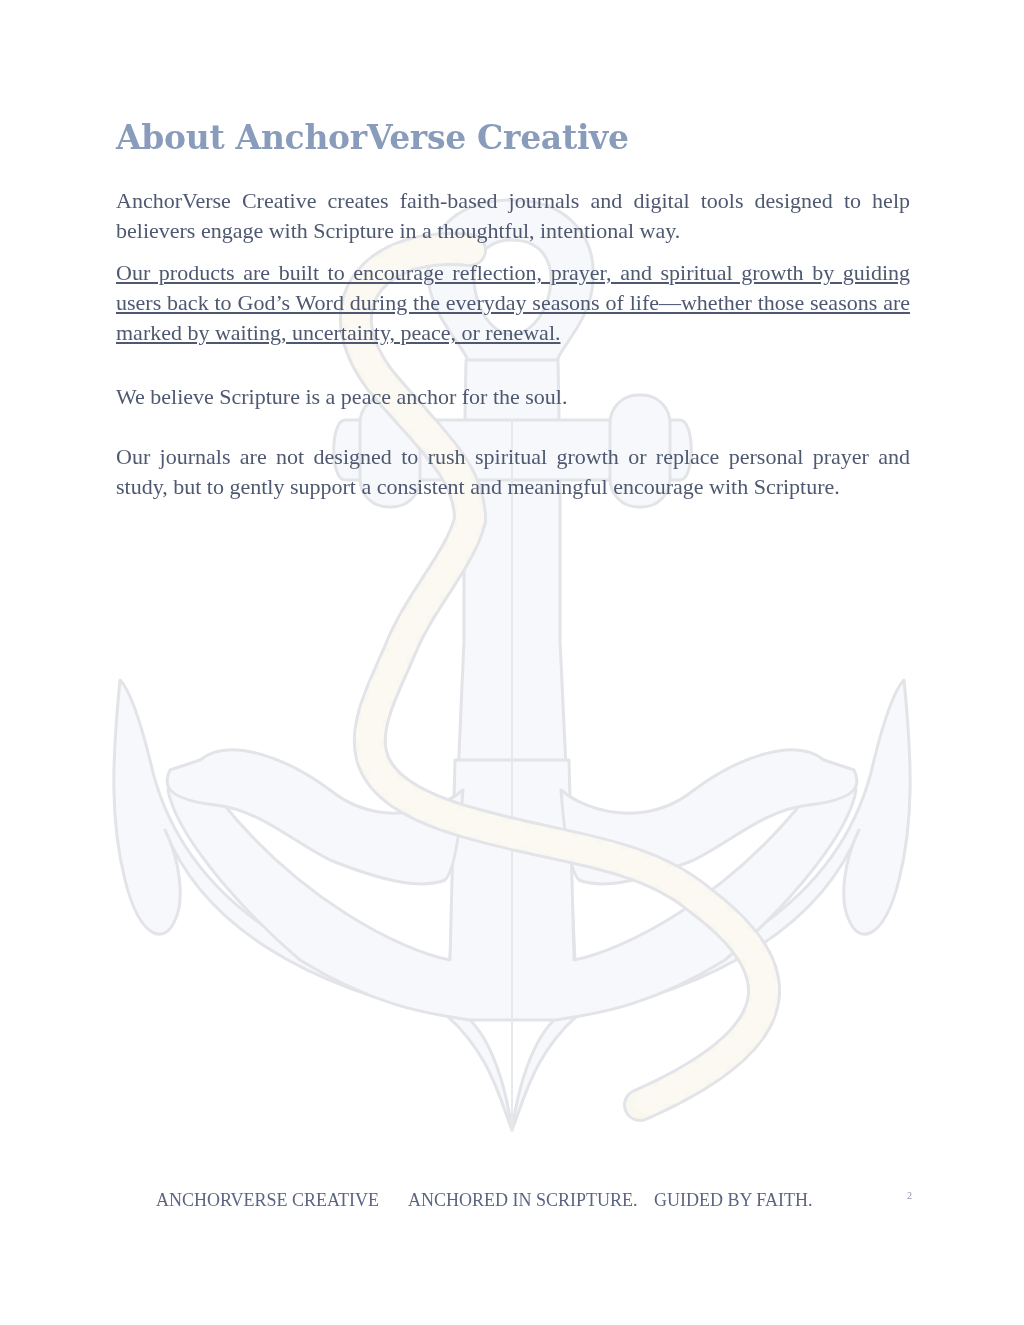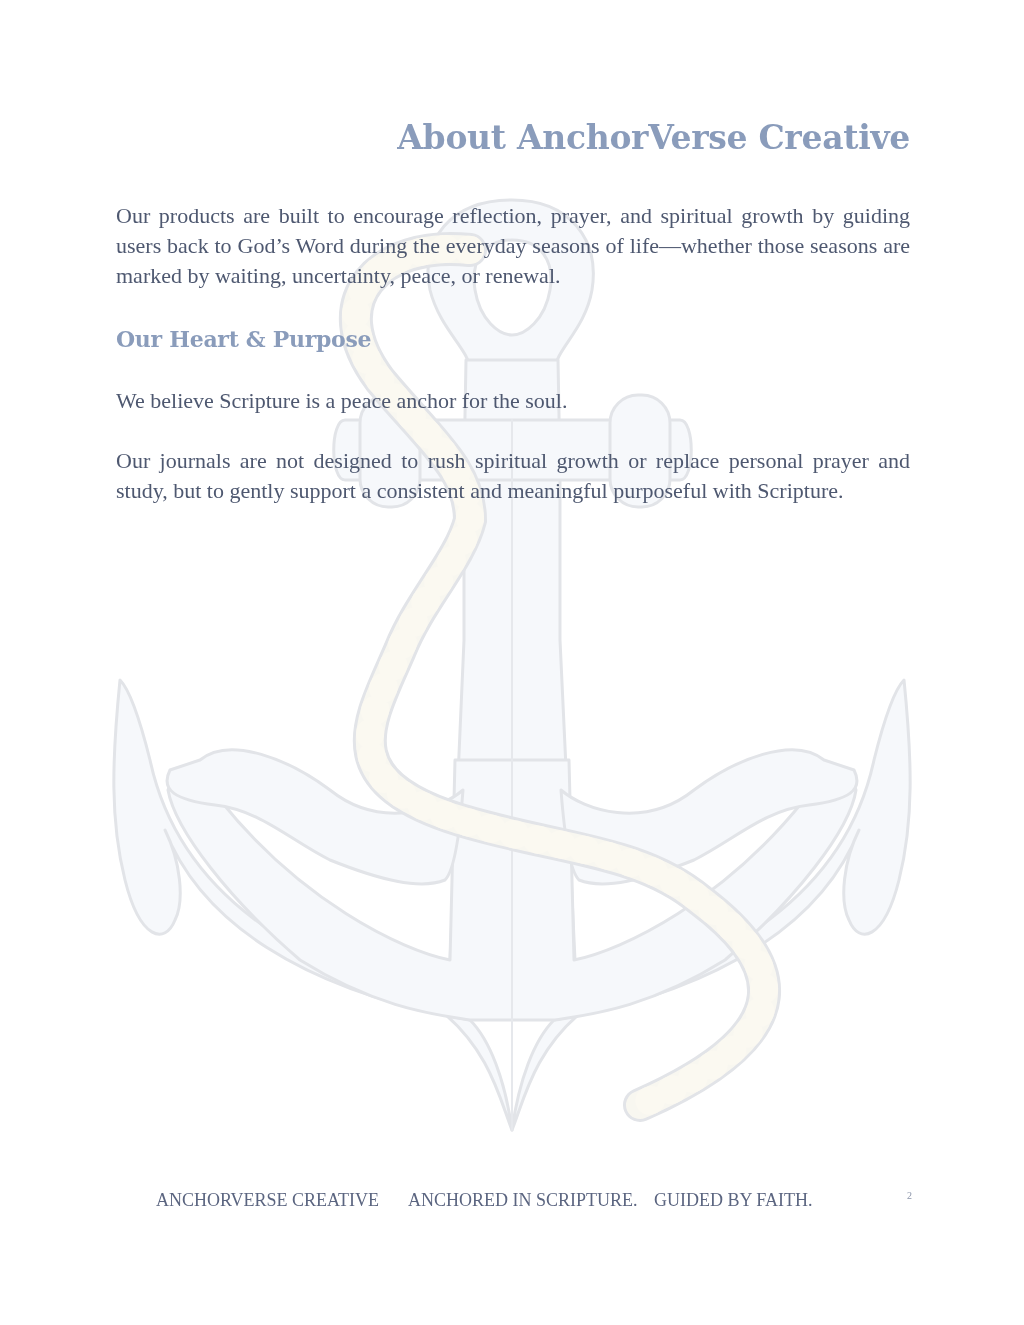--- a/index.html
+++ b/index.html
@@ -1,22 +1,22 @@
 <!DOCTYPE html>
 <html><head>
 <meta charset="utf-8">
 <style>
   html, body { margin: 0; padding: 0; background: #ffffff; }
   body { width: 1024px; height: 1325px; position: relative; overflow: hidden; font-family: "DejaVu Serif", serif; }
   .watermark { position: absolute; left: 0; top: 0; width: 1024px; height: 1325px; z-index: 0; }
   .content { position: absolute; left: 116px; top: 118px; width: 794px; z-index: 1; }
-  .title { font-family: "DejaVu Serif", serif; font-weight: bold; font-size: 33px; color: #8a9cbb; text-align: right; margin: 0; letter-spacing: -0.3px; }
+  .title { font-family: "DejaVu Serif", serif; font-weight: bold; font-size: 33px; color: #8a9cbb; text-align: left; margin: 0; letter-spacing: -0.3px; }
   .para { font-family: "Liberation Serif", serif; font-size: 22px; line-height: 30px; color: #4e5870; text-align: justify; margin: 0; }
   .p1 { margin-top: 29px; }
-  .p2 { margin-top: 44px; }
+  .p2 { margin-top: 12px; text-decoration: underline; }
   .subhead { font-family: "DejaVu Serif", serif; font-weight: bold; font-size: 22px; color: #8a9cbb; margin: 35px 0 0 0; letter-spacing: -0.3px; }
   .p3 { margin-top: 34px; }
   .p4 { margin-top: 30px; }
   .footer { position: absolute; top: 1190px; left: 0; width: 1024px; z-index: 1; font-family: "Liberation Serif", serif; font-size: 18px; color: #5b6580; }
   .footer span { position: absolute; white-space: nowrap; }
   .f1 { left: 156px; }
   .f2 { left: 408px; }
   .f3 { left: 654px; }
   .pagenum { position: absolute; left: 907px; top: 1190px; font-family: "Liberation Serif", serif; font-size: 10px; color: #8a93a8; z-index: 1; }
 </style>
@@ -49,26 +49,26 @@
 
   <g fill="none" stroke-linecap="round">
     <path d="M470 250 C380 240 320 300 380 380 C430 440 470 470 470 520 C460 560 420 600 400 650 C370 720 330 780 460 820 C560 850 640 850 700 900 C780 960 810 1030 640 1105" stroke="#e2e4e8" stroke-width="34"></path>
     <path d="M470 250 C380 240 320 300 380 380 C430 440 470 470 470 520 C460 560 420 600 400 650 C370 720 330 780 460 820 C560 850 640 850 700 900 C780 960 810 1030 640 1105" stroke="#fbf8f1" stroke-width="28" stroke-dasharray="2 22"></path>
     <path d="M470 250 C380 240 320 300 380 380 C430 440 470 470 470 520 C460 560 420 600 400 650 C370 720 330 780 460 820 C560 850 640 850 700 900 C780 960 810 1030 640 1105" stroke="#fbf8f1" stroke-width="28" stroke-dasharray="22 2" stroke-opacity="0.9"></path>
   </g>
 </svg>
 
 <div class="content">
   <h1 class="title">About AnchorVerse Creative</h1>
+  <p class="para p1">AnchorVerse Creative creates faith-based journals and digital tools designed to help believers engage with Scripture in a thoughtful, intentional way.</p>
   <p class="para p2">Our products are built to encourage reflection, prayer, and spiritual growth by guiding users back to God’s Word during the everyday seasons of life—whether those seasons are marked by waiting, uncertainty, peace, or renewal.</p>
-  <h2 class="subhead">Our Heart &amp; Purpose</h2>
   <div class="p3">
     <p class="para">We believe Scripture is a peace anchor for the soul.</p>
   </div>
-  <p class="para p4">Our journals are not designed to rush spiritual growth or replace personal prayer and study, but to gently support a consistent and meaningful purposeful with Scripture.</p>
+  <p class="para p4">Our journals are not designed to rush spiritual growth or replace personal prayer and study, but to gently support a consistent and meaningful encourage with Scripture.</p>
 </div>
 
 <div class="footer">
   <span class="f1">ANCHORVERSE CREATIVE</span>
   <span class="f2">ANCHORED IN SCRIPTURE.</span>
   <span class="f3">GUIDED BY FAITH.</span>
 </div>
 <div class="pagenum">2</div>
 
 </body></html>

